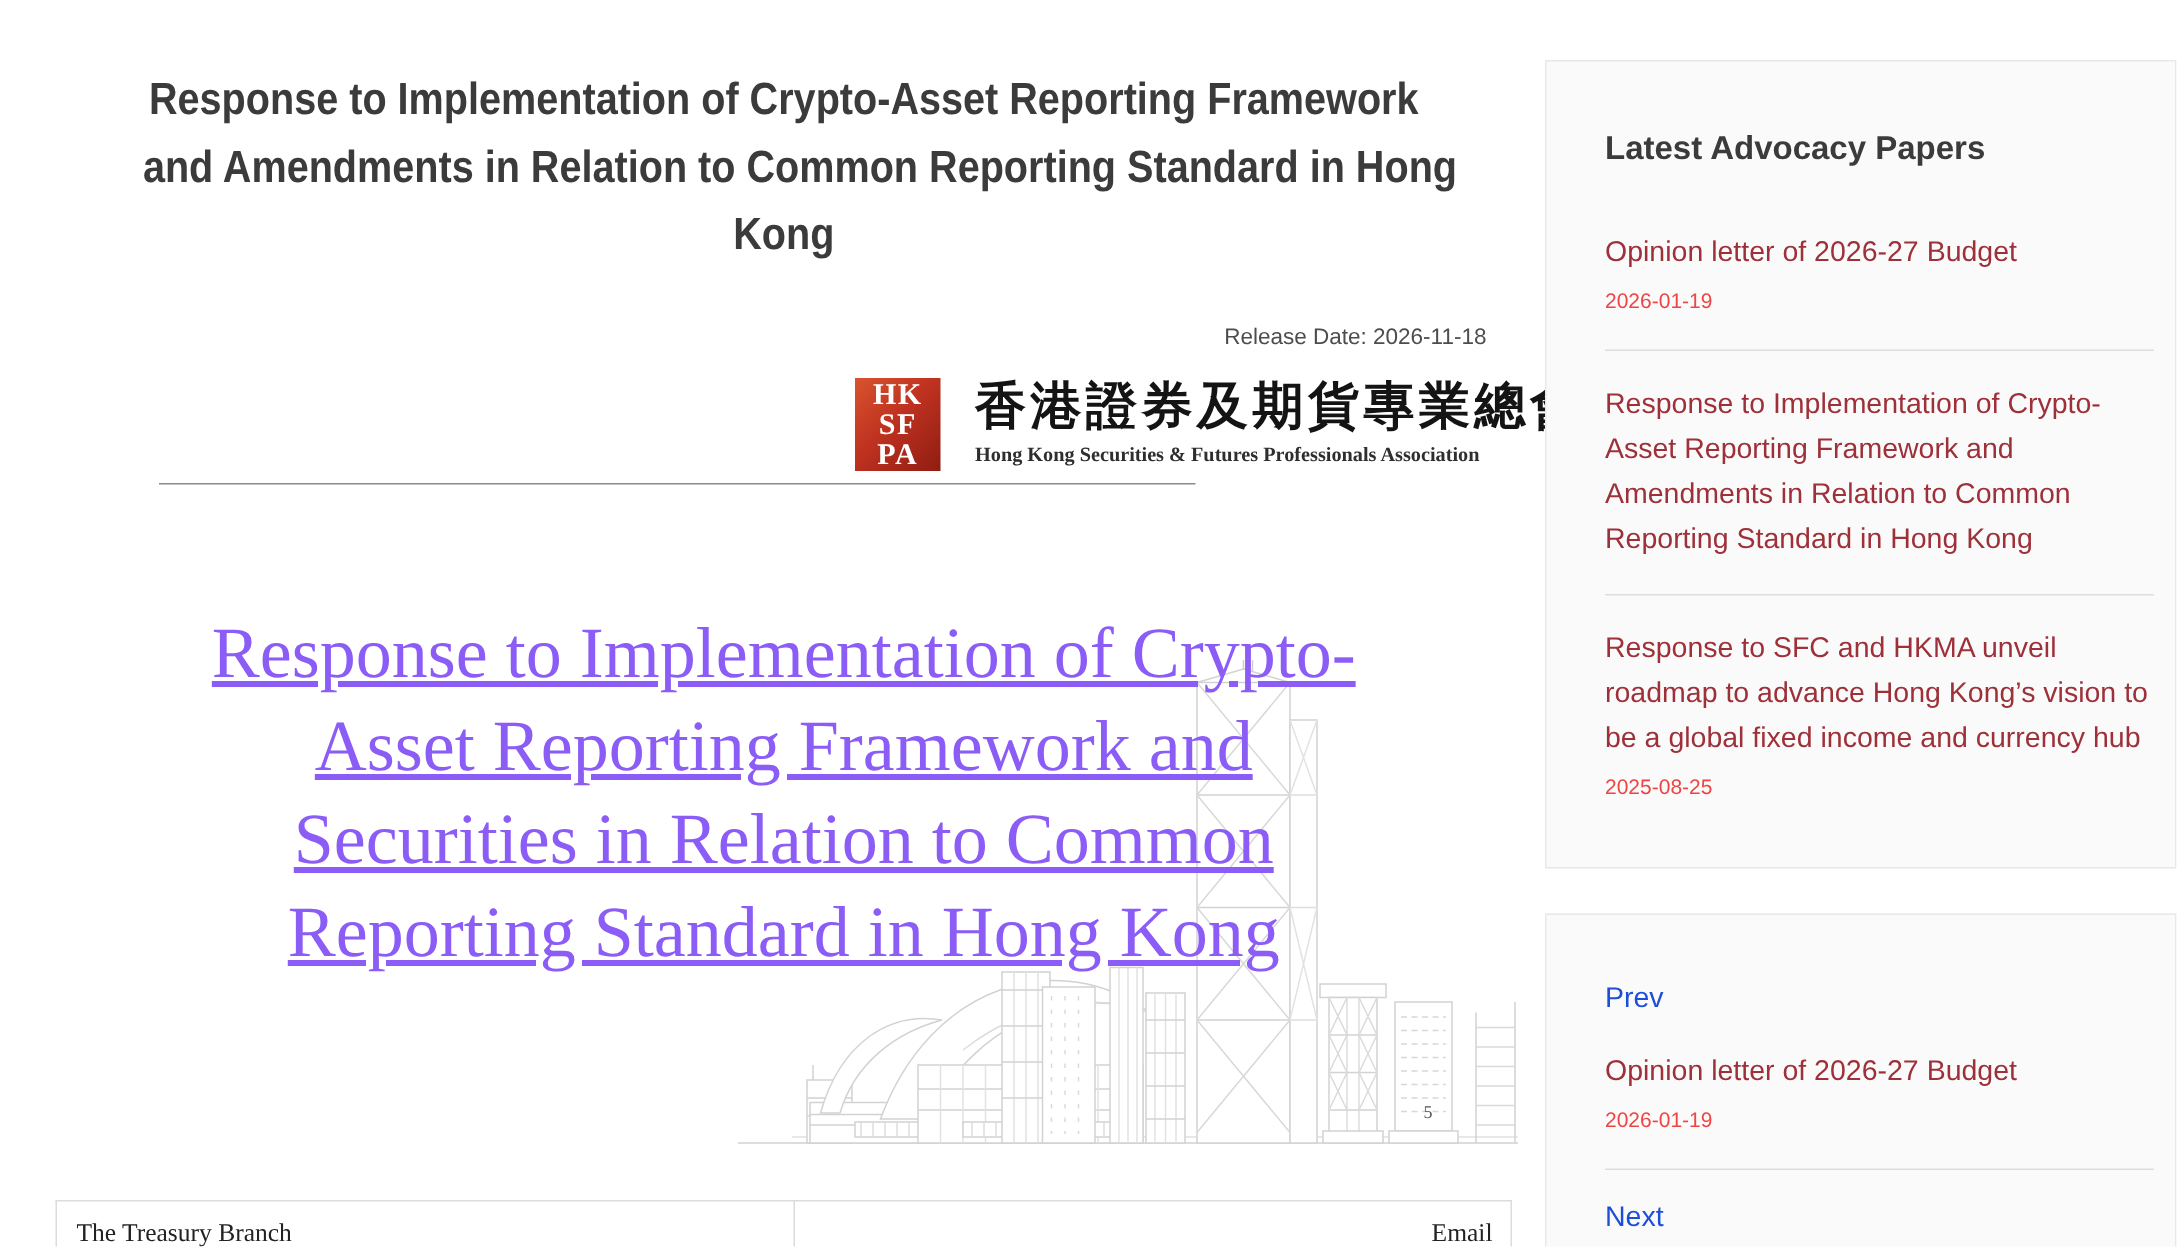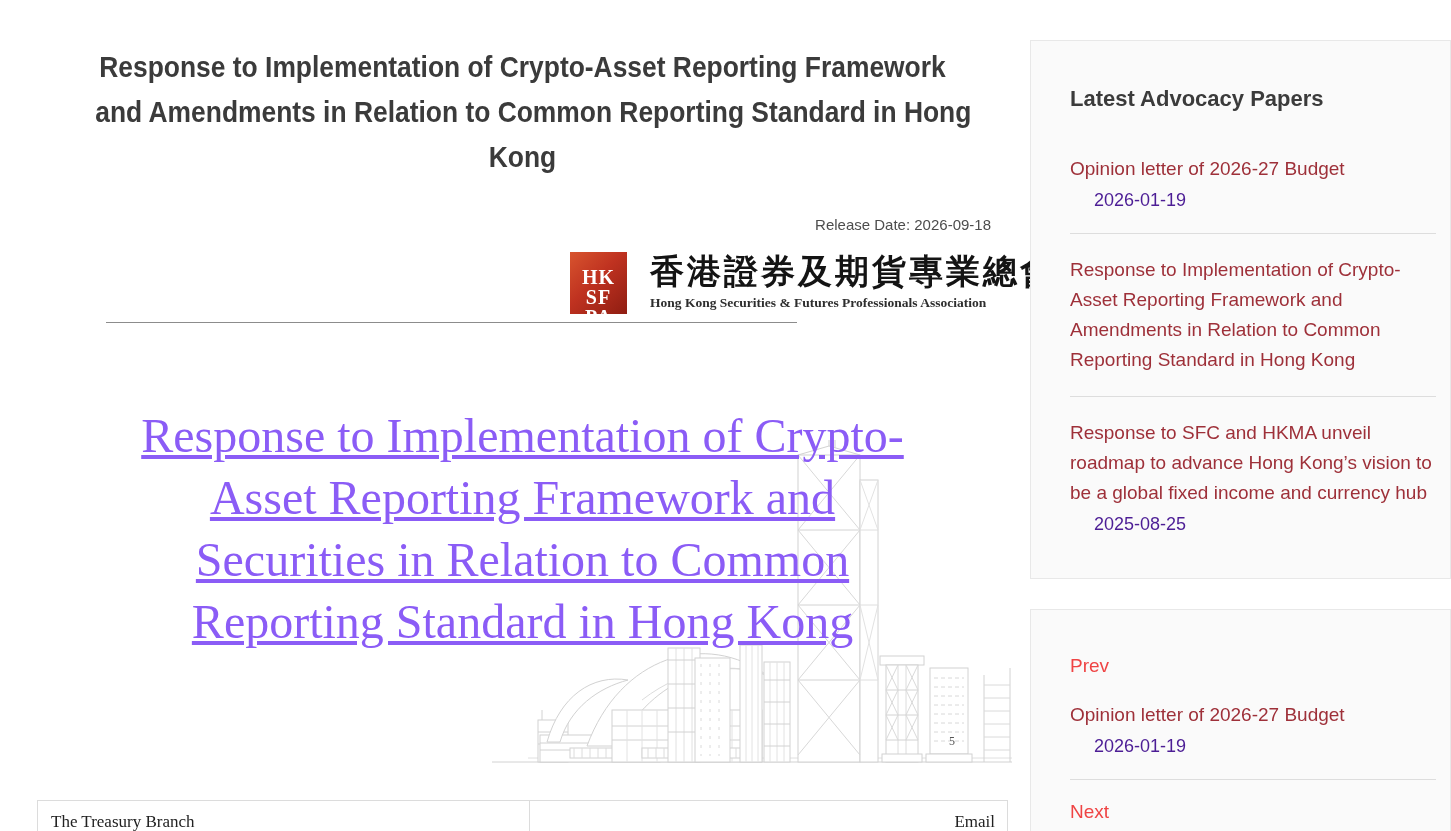--- a/index.html
+++ b/index.html
@@ -28,21 +28,21 @@
   .doc-page { position:absolute; top:240px; left:0; width:971px; height:560px; background:#fff; }
 
   .skyline { position:absolute; left:455px; top:200px; width:520px; height:325px; }
 
   .letterhead { position:absolute; left:533px; top:12px; display:flex; align-items:flex-start; }
   .logo-box {
     width:57px; height:62px; flex:0 0 57px;
     background:linear-gradient(135deg,#d8542e 0%,#bf3220 45%,#8f1d12 100%);
     color:#fff; font-family:"Liberation Serif", serif; font-weight:bold;
     font-size:20px; line-height:20px; text-align:center; letter-spacing:1px;
-    padding-top:15px;
+    padding-top:1px;
   }
   .logo-text { margin-left:23px; }
   .logo-cn {
     font-family:"Liberation Serif", serif; font-weight:bold; color:#141414;
     font-size:34px; line-height:40px; letter-spacing:3px; white-space:nowrap;
   }
   .logo-en {
     font-family:"Liberation Serif", serif; font-weight:bold; color:#2e2e2e;
     font-size:13.5px; margin-top:3px; white-space:nowrap;
   }
@@ -80,37 +80,37 @@
   .side-card {
     background:#fafafa; border:1px solid #e8e8e8;
     padding:45px 14px 42px 39px;
   }
   .side-card + .side-card { margin-top:30px; padding-bottom:80px; }
   .side-heading { font-size:22px; font-weight:600; color:#3b3b3b; margin-bottom:42px; }
   .side-item .side-link {
     display:block; font-size:19px; line-height:30px; color:#9e3039;
     text-decoration:none; cursor:pointer;
   }
-  .side-item .side-date { font-size:18px; line-height:24px; color:#4c1d95; margin-top:4px;margin-left:24px; }
+  .side-item .side-date { font-size:14px; line-height:24px; color:#ef4444; margin-top:4px; }
   .side-divider { border:none; border-top:1px solid #dddddd; margin:21px 0; }
-  .pager-label { font-size:19px; color:#ef4444; }
+  .pager-label { font-size:19px; color:#1d4ed8; }
   .pager-item { margin-top:23px; }
 </style>
 </head>
 <body>
 
 <div class="main-col">
 
   <div class="page-title">
     <div class="tline">Response to Implementation of Crypto-Asset Reporting Framework</div>
     <div class="tline">and Amendments in Relation to Common Reporting Standard in Hong</div>
     <div class="tline">Kong</div>
   </div>
 
-  <div class="release-date">Release Date: 2026-09-18</div>
+  <div class="release-date">Release Date: 2026-11-18</div>
 
   <div class="doc-page">
 
     <svg class="skyline" viewBox="0 0 520 325" fill="none" stroke="#d2d2d2" stroke-width="1">
 
       <line x1="0" y1="322" x2="520" y2="322"></line>
       <line x1="36" y1="318" x2="520" y2="318" stroke="#e0e0e0"></line>
 
       <rect x="46" y="280" width="30" height="42" fill="#fff"></rect>
       <line x1="46" y1="292" x2="76" y2="292"></line>

